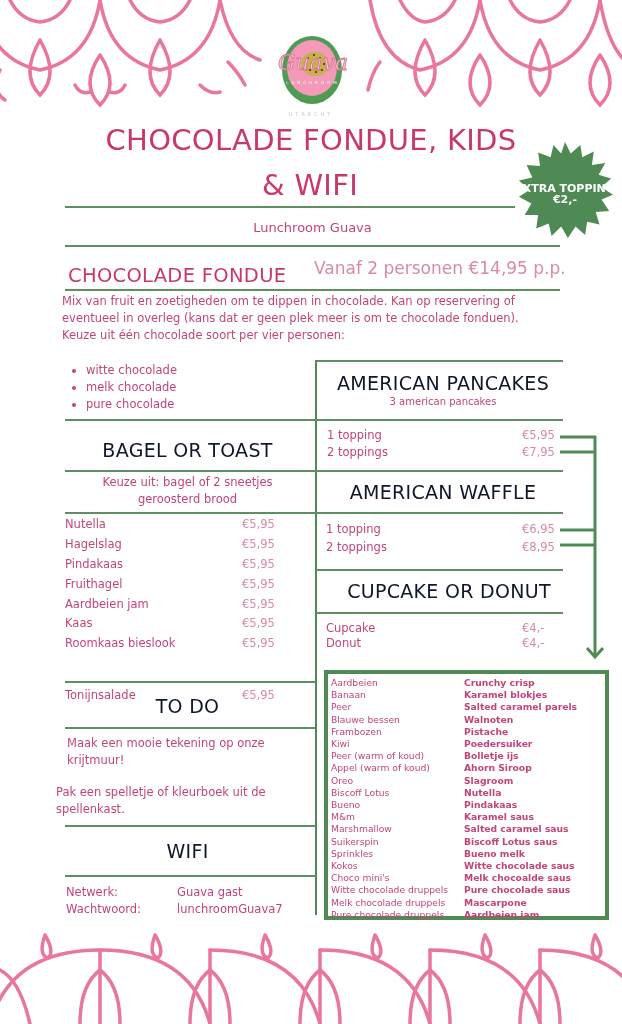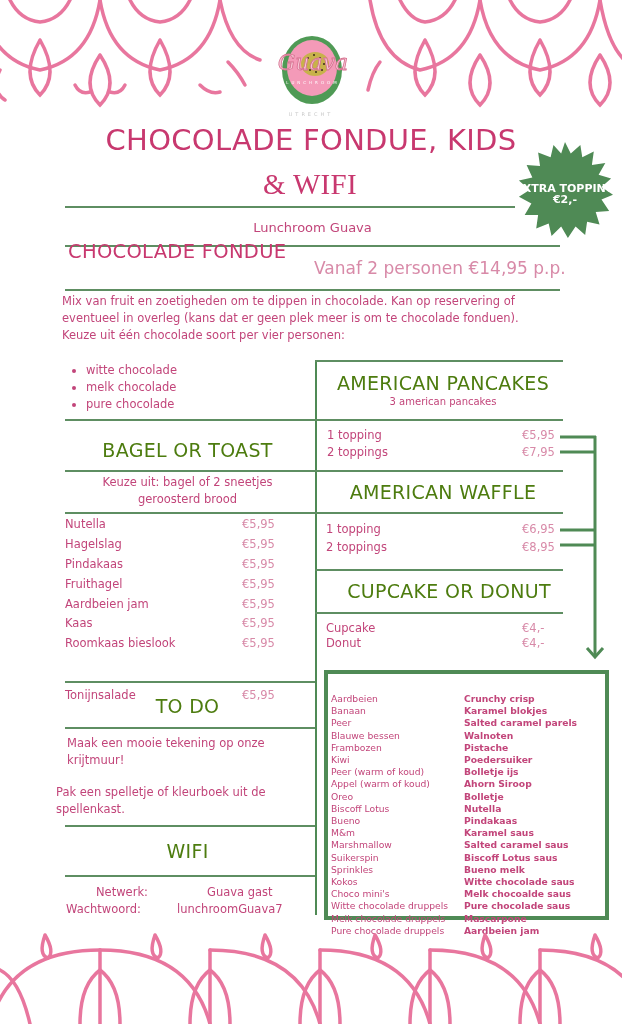--- a/index.html
+++ b/index.html
@@ -16,41 +16,41 @@
   .vline { position:absolute; width:2px; background:#4f8a55; }
   .deco { position:absolute; left:0; width:622px; }
   .txt { font-size:11.5px; line-height:16.5px; color:#c2457a; }
 
   
   .logo { position:absolute; left:272px; top:34px; width:78px; height:72px; }
   .logo-sub { position:absolute; left:0; width:622px; top:111px; text-align:center;
               font-size:5px; letter-spacing:3px; color:#c8c8c8; }
 
   .title1 { left:0; width:622px; top:123px; text-align:center; font-size:29px; }
-  .title2 { left:0; width:500px; top:168px; text-align:center; font-size:29px;font-family:Liberation Serif, serif; }
+  .title2 { left:0; width:500px; top:168px; text-align:center; font-size:29px; }
   .badge { position:absolute; left:514px; top:142px; width:102px; height:96px; }
   .badge-text { position:absolute; left:514px; top:183px; width:102px; text-align:center;
                 color:#ffffff; font-size:11px; line-height:11px; font-weight:bold; }
 
   .sub { left:65px; width:495px; top:220px; text-align:center; font-size:13px; color:#c2457a; }
 
-  .fondue-title { left:68px; top:240px; font-size:19.5px; white-space:nowrap; }
+  .fondue-title { left:68px; top:264px; font-size:19.5px; white-space:nowrap; }
   .fondue-price { left:314px; top:258px; font-size:17px; color:#d88aa8; white-space:nowrap; }
   .fondue-desc { left:62px; top:293px; width:470px; font-size:11.5px; line-height:17px; }
   .choc-list { left:68px; top:362px; margin:0; padding:0 0 0 18px; font-size:11.5px; line-height:17px; }
   .choc-list li { color:#c2457a; }
   .choc-list li::marker { color:#c2457a; }
 
-  .sec-title { position:absolute; text-align:center; color:#4d7c0f; font-size:19px; letter-spacing:0.3px; }
+  .sec-title { position:absolute; text-align:center; color:#0f172a; font-size:19px; letter-spacing:0.3px; }
   .row { position:absolute; font-size:11.5px; color:#c2457a; white-space:nowrap; }
   .row .p { position:absolute; color:#d88aa8; }
 
   .toppings-box { position:absolute; left:324px; top:670px; width:285px; height:250px;
                   border:4px solid #4f8a55; box-sizing:border-box; background:#fff; }
-  .tcol { position:absolute; top:3px; font-size:9.2px; line-height:12.2px; color:#c2457a; white-space:nowrap;margin-top:16px; }
+  .tcol { position:absolute; top:3px; font-size:9.2px; line-height:12.2px; color:#c2457a; white-space:nowrap; }
 </style>
 </head>
 <body>
 
 <svg class="deco" style="top:0; height:110px;" viewBox="0 0 622 110">
   <g fill="none" stroke="#e8769e" stroke-width="3.5" stroke-linecap="round">
 
     <path d="M-20 0 Q-10 60 40 70 Q90 60 100 0"></path>
     <path d="M100 0 Q110 60 160 70 Q210 60 220 0"></path>
     <path d="M220 0 Q230 50 260 60"></path>
@@ -138,21 +138,21 @@
 <div class="row" style="left:65px; top:688px;"><span>Tonijnsalade</span><span class="p" style="left:177px;">€5,95</span></div>
 
 <div class="hline" style="left:65px; top:681px; width:250px;"></div>
 <div class="sec-title" style="left:65px; width:245px; top:695px;">TO DO</div>
 <div class="hline" style="left:65px; top:727px; width:250px;"></div>
 <div class="abs txt" style="left:67px; width:235px; top:735px;">Maak een mooie tekening op onze krijtmuur!</div>
 <div class="abs txt" style="left:56px; width:235px; top:784px;">Pak een spelletje of kleurboek uit de spellenkast.</div>
 <div class="hline" style="left:65px; top:825px; width:250px;"></div>
 <div class="sec-title" style="left:65px; width:245px; top:840px;">WIFI</div>
 <div class="hline" style="left:65px; top:875px; width:250px;"></div>
-<div class="row" style="left:66px; top:885px;margin-left:30px;"><span>Netwerk:</span><span class="p" style="left:111px; color:#c2457a;">Guava gast</span></div>
+<div class="row" style="left:66px; top:885px;"><span>Netwerk:</span><span class="p" style="left:111px; color:#c2457a;">Guava gast</span></div>
 <div class="row" style="left:66px; top:902px;"><span>Wachtwoord:</span><span class="p" style="left:111px; color:#c2457a;">lunchroomGuava7</span></div>
 
 <div class="vline" style="left:315px; top:360px; height:555px;"></div>
 
 <div class="hline" style="left:315px; top:360px; width:248px;"></div>
 <div class="sec-title" style="left:318px; width:250px; top:372px;">AMERICAN PANCAKES</div>
 <div class="abs" style="left:318px; width:250px; top:396px; text-align:center; font-size:10px; color:#c2457a;">3 american pancakes</div>
 <div class="hline" style="left:315px; top:419px; width:248px;"></div>
 <div class="row" style="left:327px; top:428px;"><span>1 topping</span><span class="p" style="left:195px;">€5,95</span></div>
 <div class="row" style="left:327px; top:445px;"><span>2 toppings</span><span class="p" style="left:195px;">€7,95</span></div>
@@ -203,21 +203,21 @@
   </div>
   <div class="tcol" style="left:136px;font-weight:bold;">
     <div>Crunchy crisp</div>
     <div>Karamel blokjes</div>
     <div>Salted caramel parels</div>
     <div>Walnoten</div>
     <div>Pistache</div>
     <div>Poedersuiker</div>
     <div>Bolletje ijs</div>
     <div>Ahorn Siroop</div>
-    <div>Bolletje</div>
+    <div>Slagroom</div>
     <div>Nutella</div>
     <div>Pindakaas</div>
     <div>Karamel saus</div>
     <div>Salted caramel saus</div>
     <div>Biscoff Lotus saus</div>
     <div>Bueno melk</div>
     <div>Witte chocolade saus</div>
     <div>Melk chocoalde saus</div>
     <div>Pure chocolade saus</div>
     <div>Mascarpone</div>

